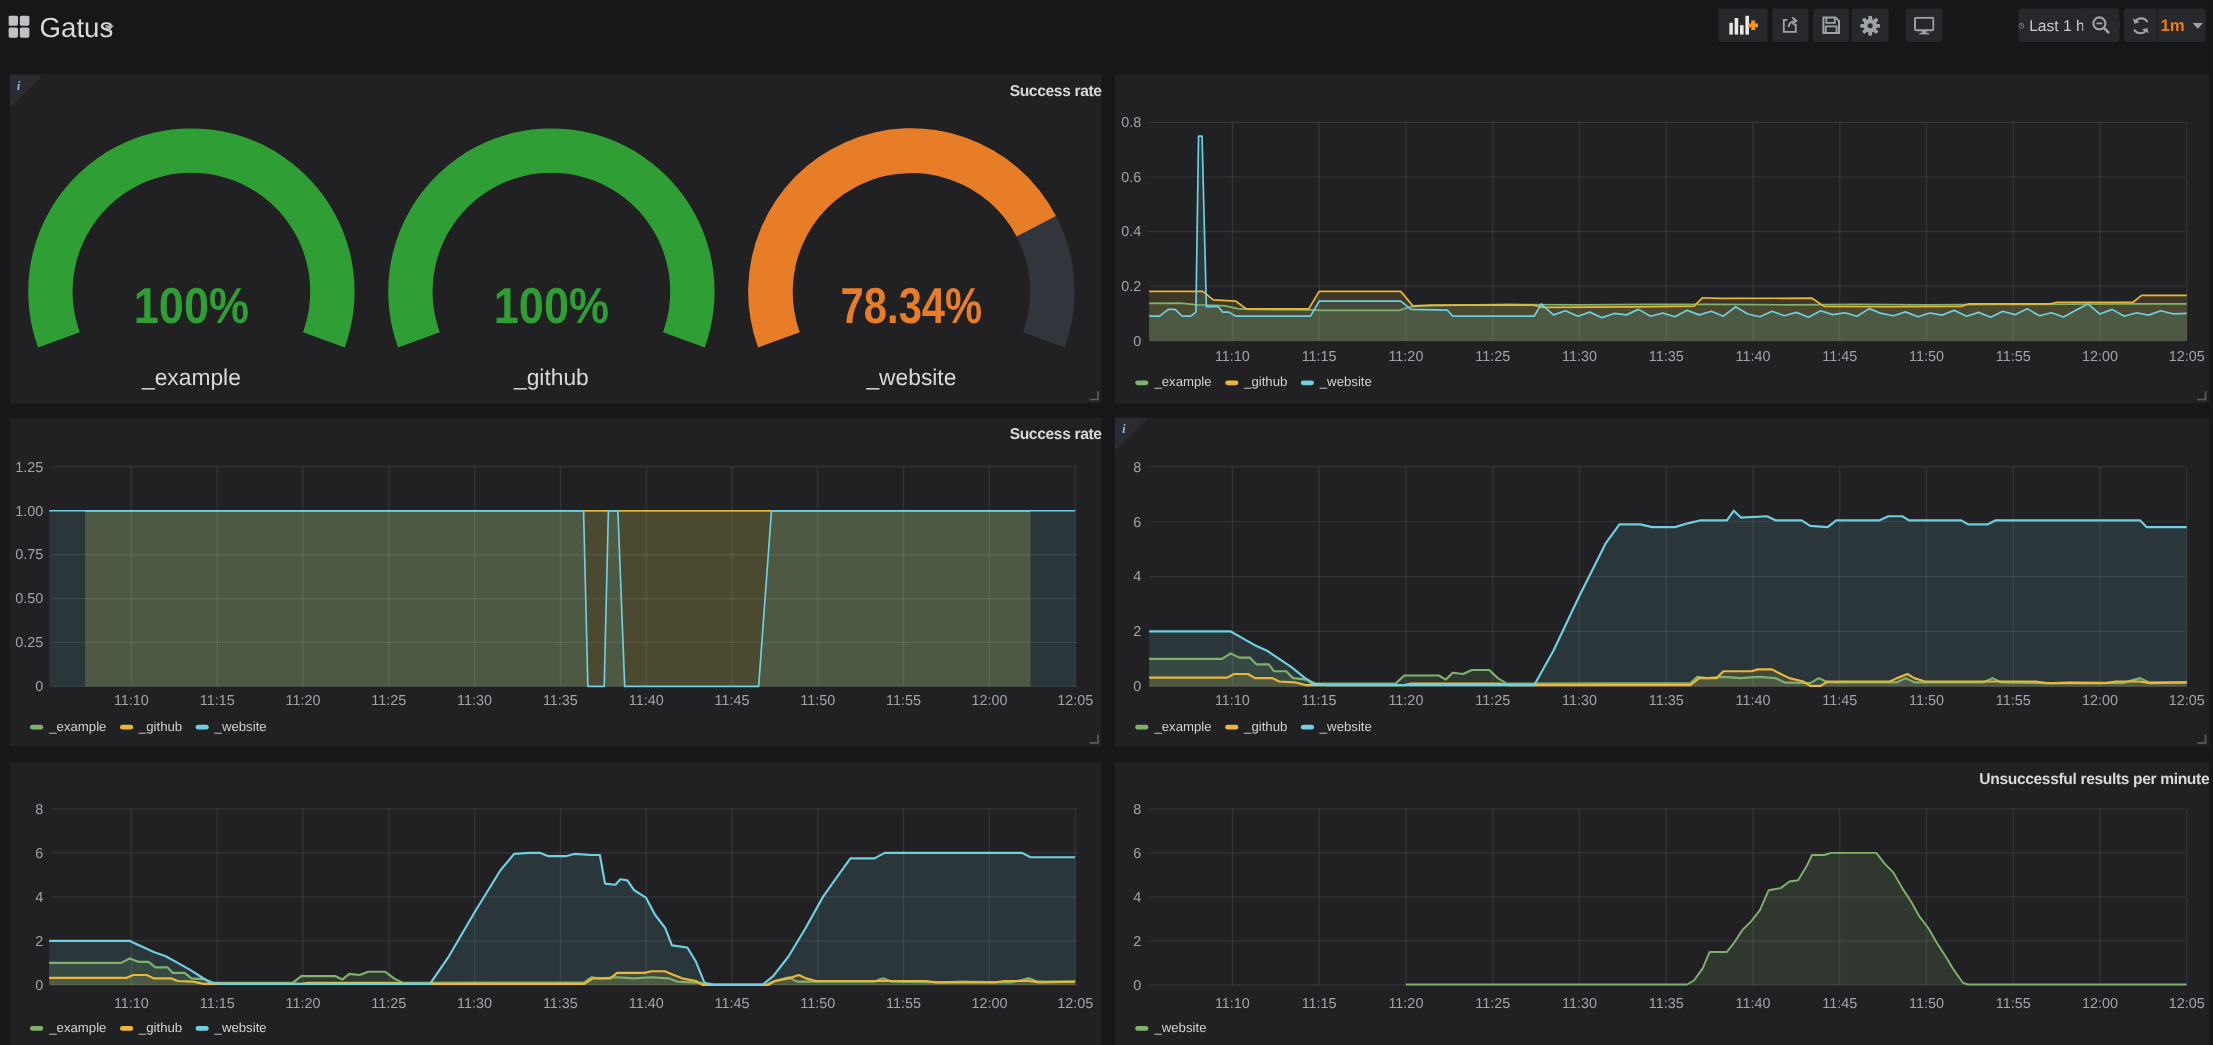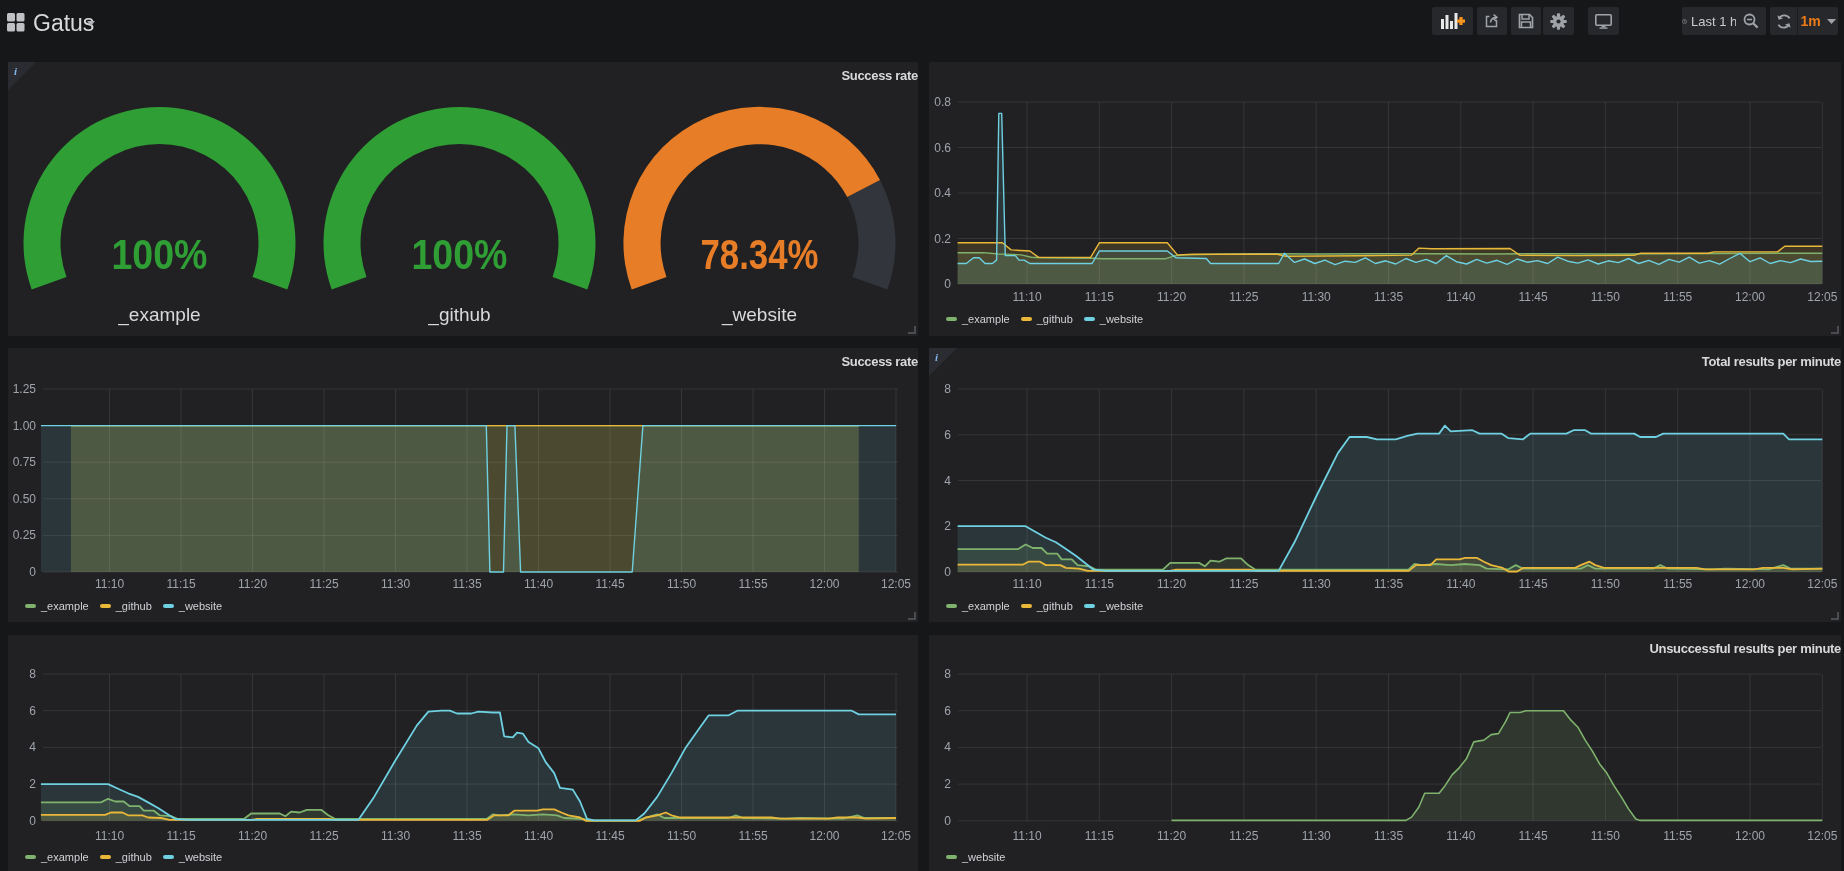--- a/index.html
+++ b/index.html
@@ -240,21 +240,20 @@
       <span style="display:inline-block;width:11px;height:4px;border-radius:2px;background:#EAB839;margin-right:5px"></span>
       <span style="margin-right:11px">_github</span>
       <span style="display:inline-block;width:11px;height:4px;border-radius:2px;background:#6ED0E0;margin-right:5px"></span>
       <span style="margin-right:11px">_website</span>
     </div>
     <svg width="9" height="9" style="position:absolute;right:2px;bottom:2px">
       <path d="M1,8 L8,8 L8,1" fill="none" stroke="#585b60" stroke-width="1.5"></path>
     </svg>
   </div>
 <div class="panel" style="left:929px;top:348px;width:912px;height:274px">
-    <div class="ptitle">Total results per minute</div>
     <svg width="912" height="274" style="position:absolute;left:0;top:0" shape-rendering="auto">
       <path d="M28.6,224.0 L28.6,201.1 L89.3,201.1 L96.6,196.5 L103.8,200.0 L112.5,200.0 L118.2,205.7 L128.4,205.7 L132.7,211.4 L142.8,211.4 L148.6,217.1 L160.2,218.3 L167.4,221.7 L233.9,221.7 L241.2,214.9 L270.1,214.9 L275.9,218.3 L281.6,212.6 L290.3,213.7 L297.5,210.3 L312.0,210.3 L319.2,217.1 L326.5,221.7 L479.7,221.3 L485.5,216.0 L492.8,217.1 L507.2,216.0 L521.7,217.1 L536.1,216.0 L550.6,217.1 L557.8,220.6 L579.5,221.3 L586.7,217.1 L594.0,220.6 L651.8,220.6 L659.0,217.1 L666.3,220.6 L724.1,220.6 L731.3,217.1 L738.6,220.6 L782.0,221.3 L796.4,220.6 L839.8,221.3 L854.3,217.1 L861.5,220.6 L893.3,220.6 L893.3,224.0 Z" fill="#7EB26D" fill-opacity="0.15"></path>
       <path d="M28.6,224.0 L28.6,216.7 L93.7,216.7 L99.4,213.7 L111.0,213.7 L116.8,217.1 L131.3,217.1 L137.0,219.9 L150.1,220.6 L158.7,222.9 L241.2,222.9 L246.9,221.7 L320.7,221.7 L327.9,222.9 L479.7,222.9 L487.0,217.1 L501.4,217.1 L507.2,211.4 L530.4,211.4 L536.1,209.8 L547.7,209.8 L554.9,213.7 L562.2,217.1 L573.7,219.9 L579.5,223.5 L588.2,223.5 L594.0,219.9 L646.0,219.9 L651.8,217.1 L660.5,213.7 L666.3,217.1 L675.0,219.9 L767.5,219.9 L776.2,221.3 L825.3,221.3 L834.0,219.9 L854.3,219.9 L862.9,221.3 L893.3,220.6 L893.3,224.0 Z" fill="#EAB839" fill-opacity="0.15"></path>
       <path d="M28.6,224.0 L28.6,178.2 L96.6,178.2 L106.7,184.0 L116.8,189.7 L126.9,194.3 L137.0,201.1 L147.2,208.0 L157.3,216.0 L164.5,221.7 L177.5,222.9 L349.6,222.9 L365.5,194.3 L387.2,148.5 L408.9,105.1 L420.5,89.0 L437.8,89.0 L447.9,91.3 L466.7,91.3 L478.3,87.9 L488.4,85.6 L510.1,85.6 L515.9,77.6 L521.7,83.3 L543.4,82.2 L550.6,85.6 L572.3,85.6 L579.5,90.2 L594.0,91.3 L601.2,85.6 L637.4,85.6 L644.6,82.2 L656.2,82.2 L661.9,85.6 L705.3,85.6 L711.1,89.0 L727.0,89.0 L734.2,85.6 L847.0,85.6 L854.3,85.6 L860.0,91.3 L893.3,91.3 L893.3,224.0 Z" fill="#6ED0E0" fill-opacity="0.12"></path>
       <g stroke="rgba(255,255,255,0.09)" stroke-width="1">
         <line x1="29.0" y1="224.0" x2="892.0" y2="224.0"></line>
         <line x1="29.0" y1="178.2" x2="892.0" y2="178.2"></line>
         <line x1="29.0" y1="132.5" x2="892.0" y2="132.5"></line>
         <line x1="29.0" y1="86.8" x2="892.0" y2="86.8"></line>
         <line x1="29.0" y1="41.0" x2="892.0" y2="41.0"></line>

